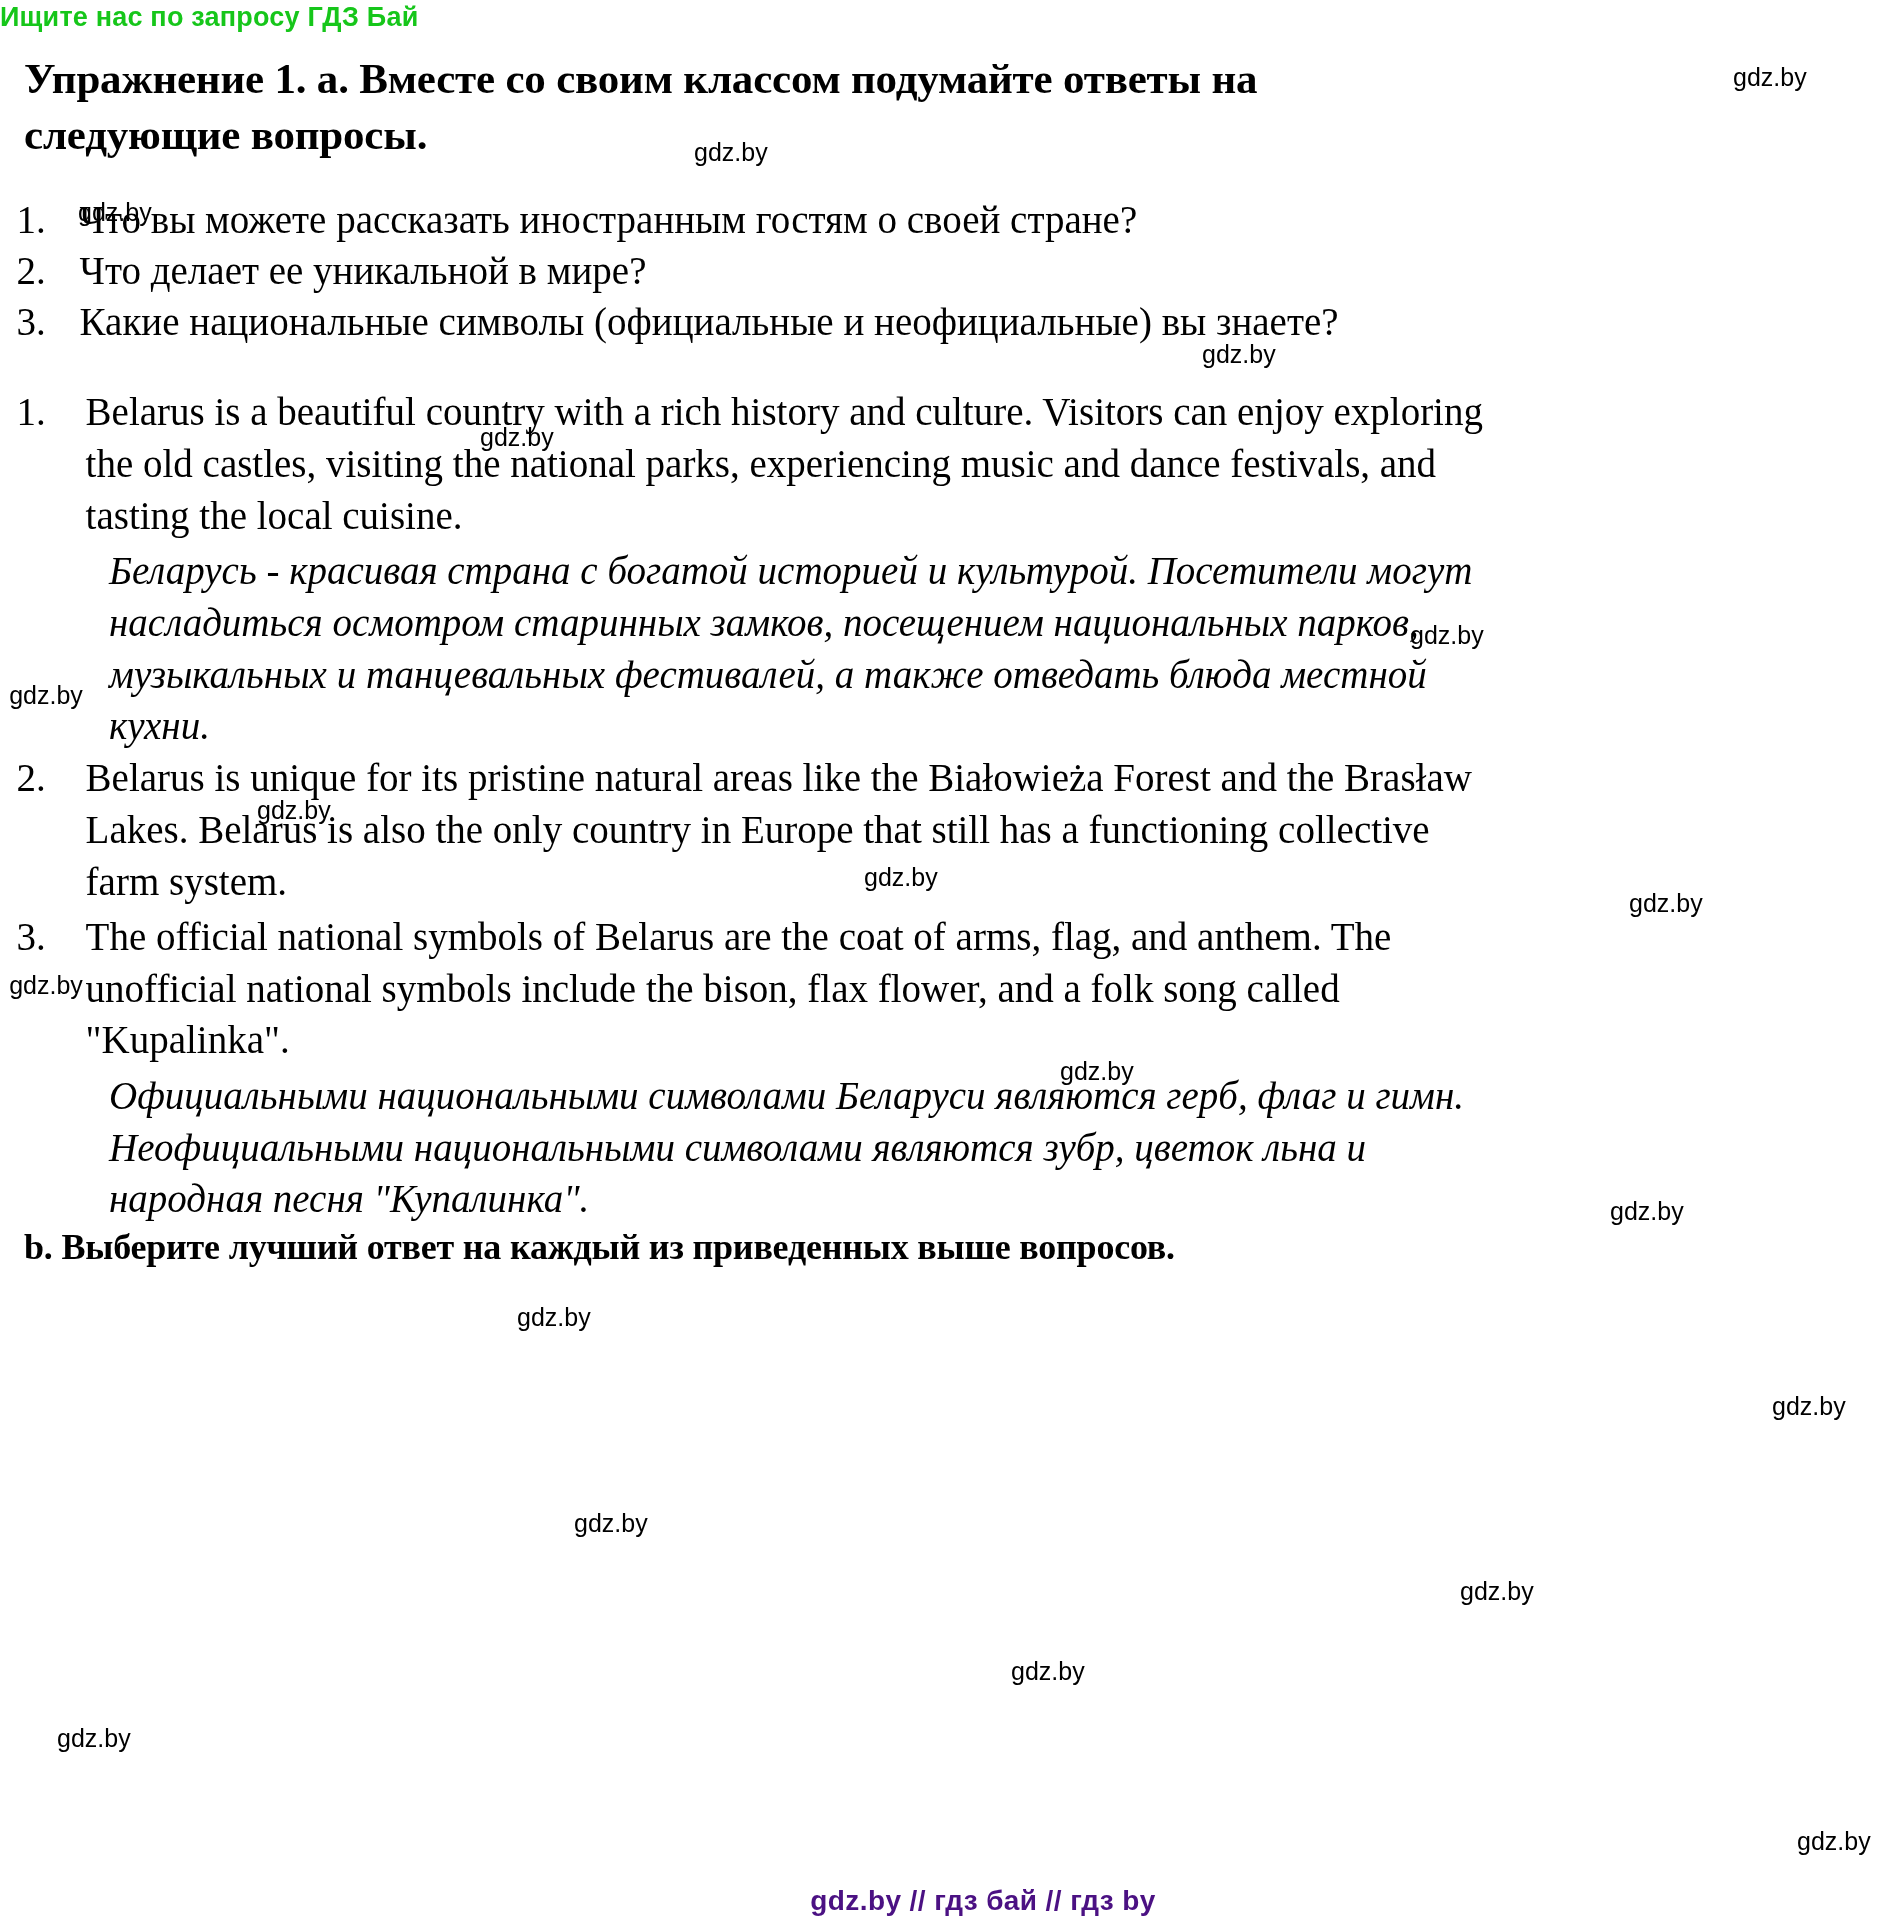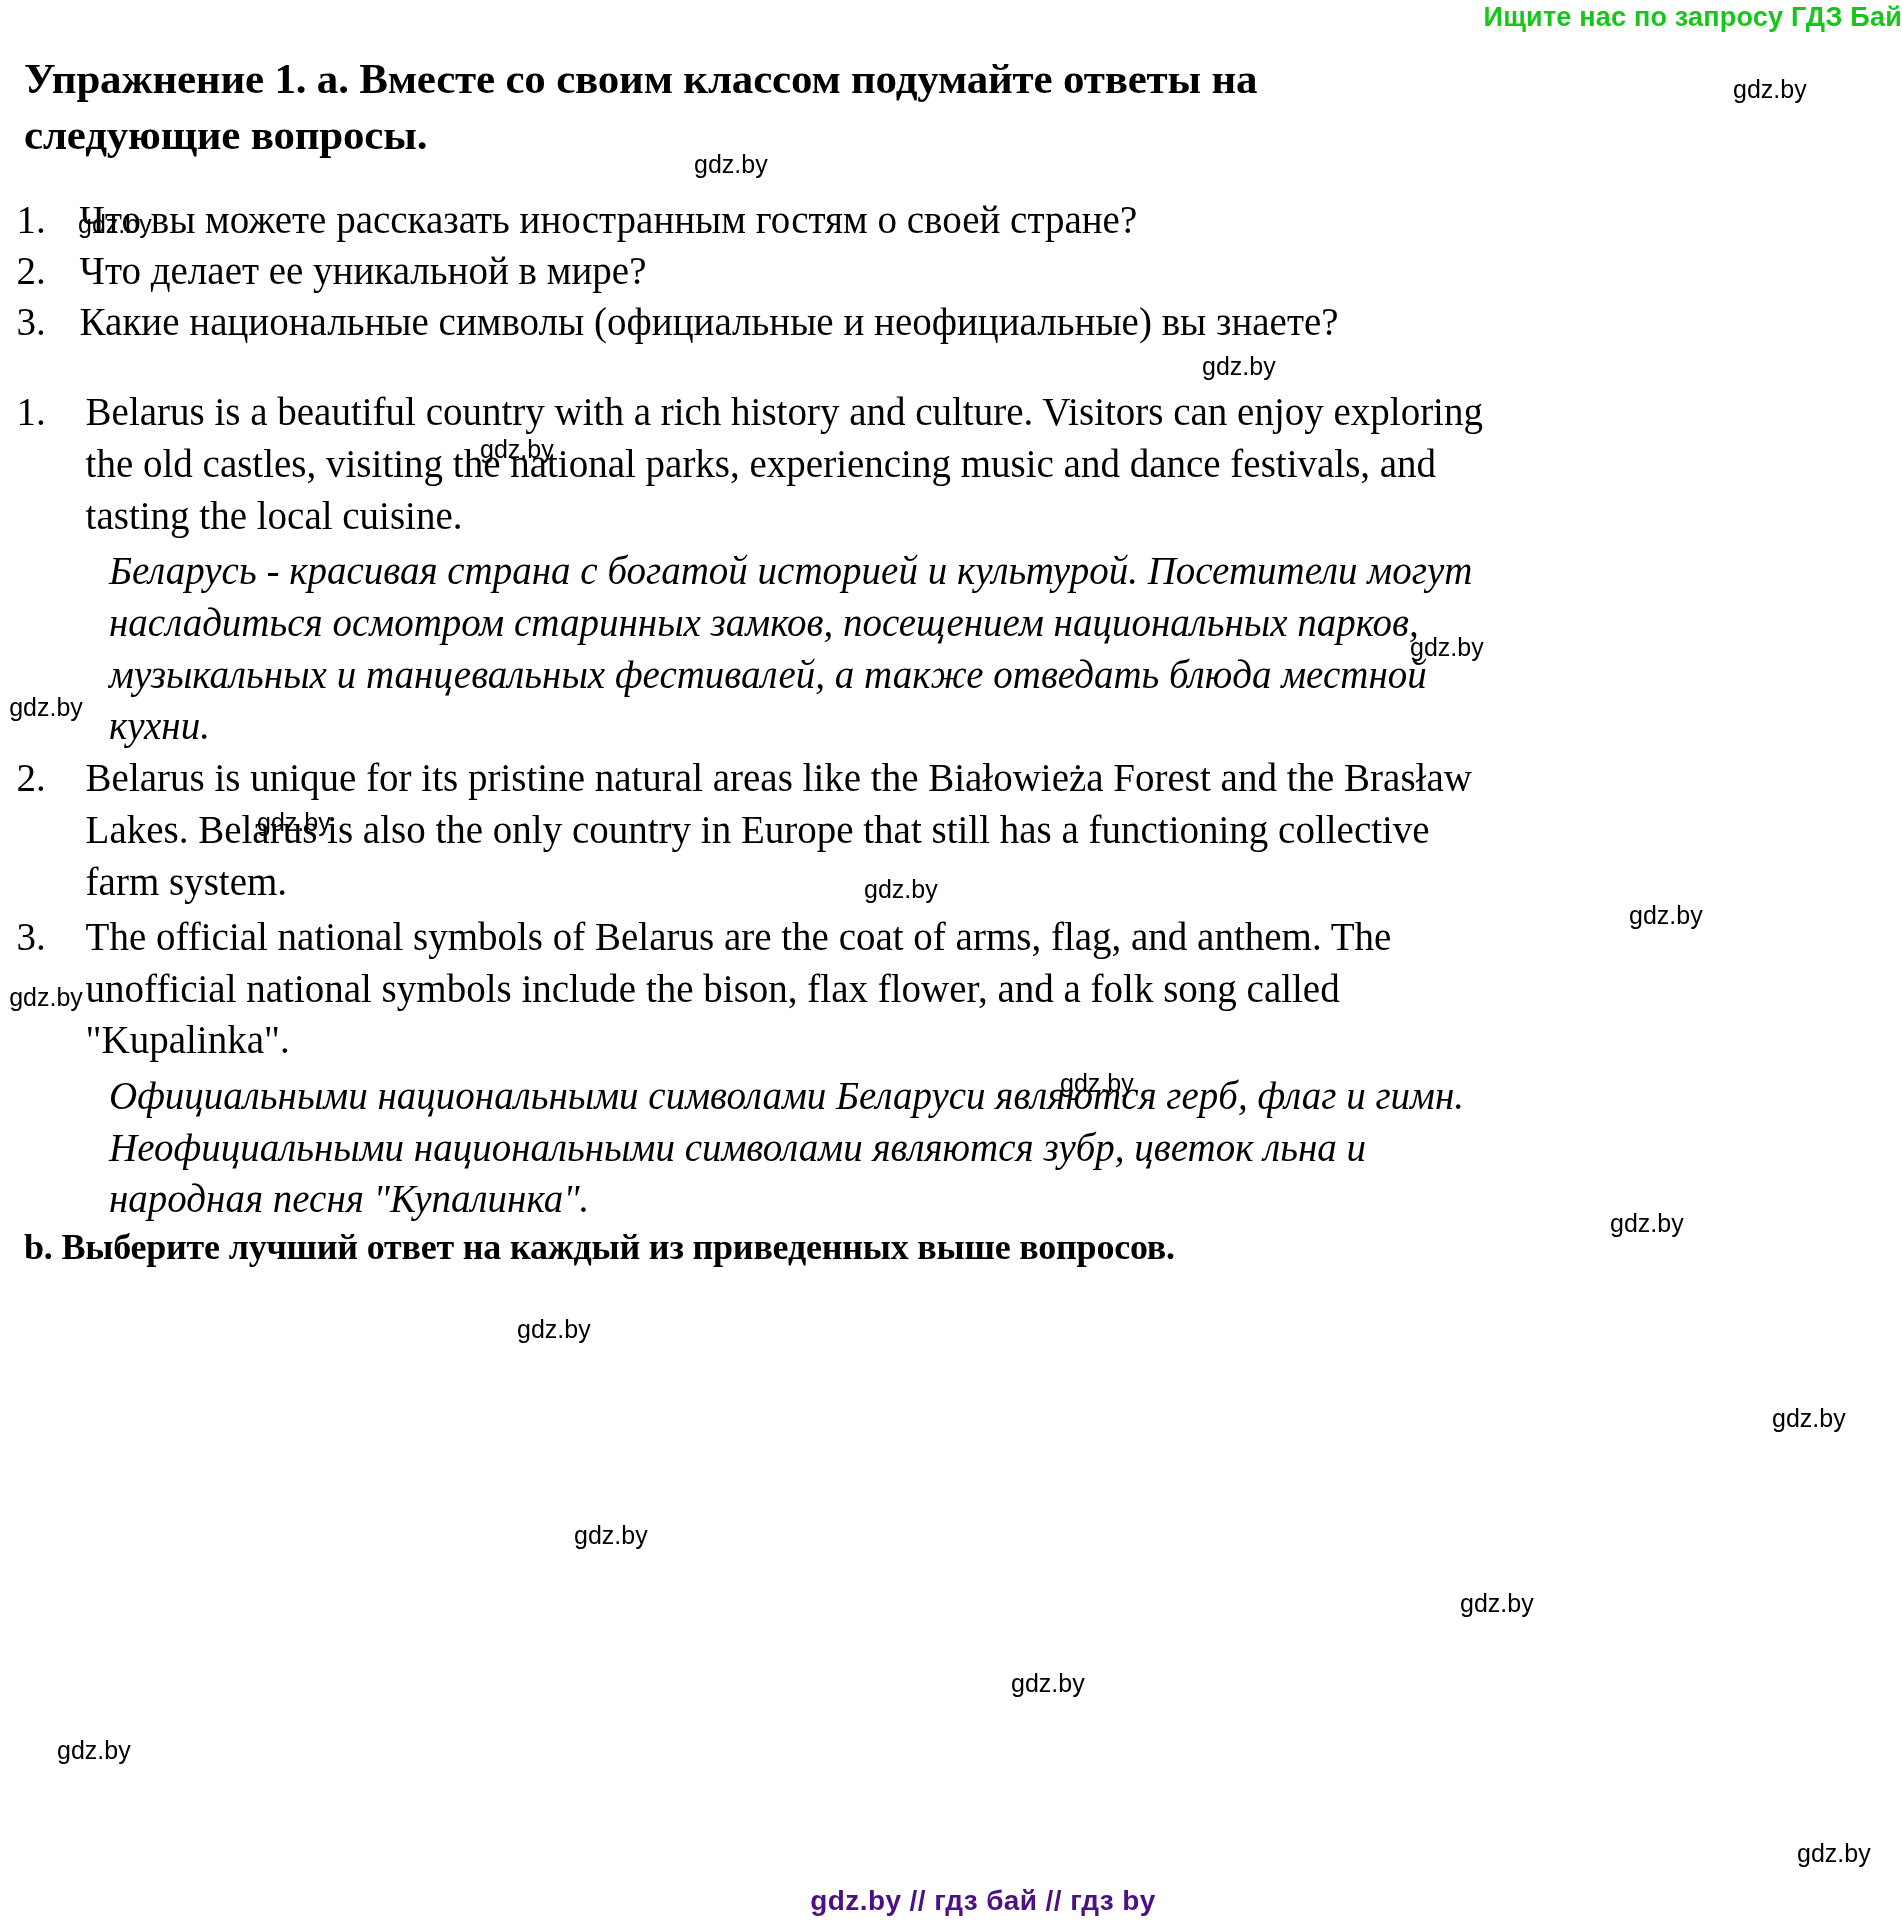--- a/index.html
+++ b/index.html
@@ -17,21 +17,21 @@
     font-family: "Liberation Serif", "DejaVu Serif", serif;
     color: #000000;
   }
 
   
   .promo {
     position: absolute;
     top: 1.8px;
     left: 0;
     width: 1902px;
-    text-align: right;
+    text-align: left;
     font-family: "Liberation Sans", "DejaVu Sans", sans-serif;
     font-size: 27px;
     font-weight: 700;
     letter-spacing: 0.2px;
     white-space: nowrap;
   }
 
   
   .content {
     position: absolute;
@@ -119,21 +119,20 @@
 
   
   .wm {
     position: absolute;
     font-family: "Liberation Sans", "DejaVu Sans", sans-serif;
     font-size: 25px;
     font-weight: 400;
     color: #000000;
     white-space: nowrap;
     pointer-events: none;
-    margin-top: 12px;
   }
 </style>
 </head>
 <body>
 
 <div class="page">
 
   <div class="promo" style="color: rgb(22, 198, 26);">Ищите нас по запросу ГДЗ Бай</div>
 
   <div class="content">

